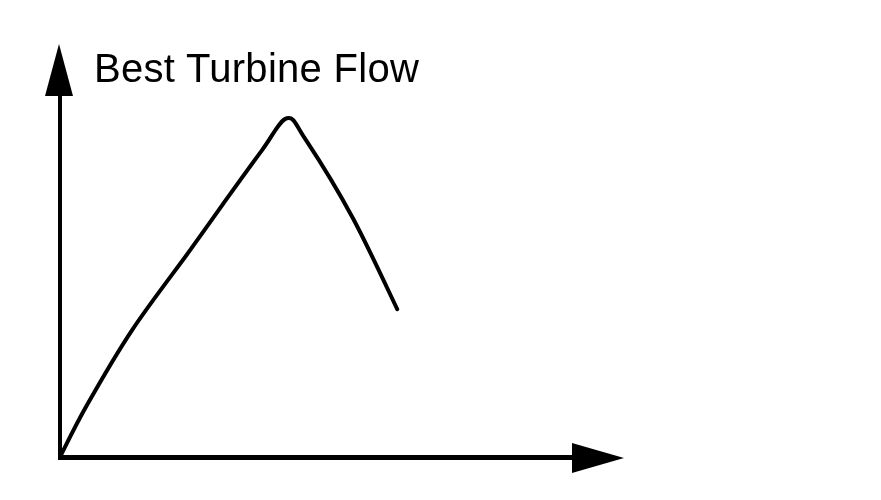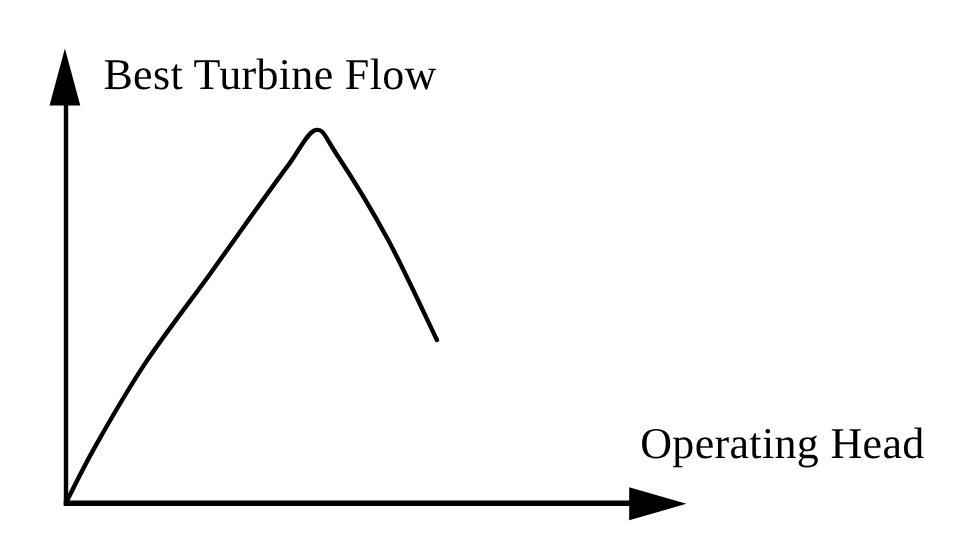--- a/index.html
+++ b/index.html
@@ -1,20 +1,20 @@
 <!DOCTYPE html>
 <html style="--ink: #000000; --bg: #ffffff;"><head>
 <meta charset="utf-8">
 <style>
   :root { --ink:#000000; --bg:#ffffff; }
   html,body { margin:0; padding:0; background:var(--bg); }
   .figure {
     position:relative; width:881px; height:500px;
     background:var(--bg); overflow:hidden;
-    font-family:Liberation Serif, serif; color:var(--ink);
+    font-family:Liberation Sans, sans-serif; color:var(--ink);
   }
   .plot-svg { position:absolute; left:0; top:0; }
   .axis  { stroke:var(--ink); }
   .axis-y { stroke-width:4; }
   .axis-x { stroke-width:5; }
   .arrowhead { fill:var(--ink); stroke:none; }
   .curve { fill:none; stroke:var(--ink); stroke-width:4;
            stroke-linecap:round; stroke-linejoin:round; }
   .axis-label {
     position:absolute; font-size:40px; line-height:1.1;
@@ -29,14 +29,13 @@
 <div class="figure">
   <svg class="plot-svg" width="881" height="500" viewBox="0 0 881 500" aria-hidden="true">
     <line class="axis axis-y" x1="60" y1="459.5" x2="60" y2="92"></line>
     <polygon class="arrowhead" points="59,44 45,96 73,96"></polygon>
     <line class="axis axis-x" x1="58" y1="457.5" x2="576" y2="457.5"></line>
     <polygon class="arrowhead" points="624,458 572,443 572,473"></polygon>
     <path class="curve" d="M 60.0 457.0 C 64.5 448.3, 75.0 426.2, 87.0 405.1 C 99.0 383.9, 114.9 355.9, 132.1 330.1 C 149.2 304.3, 174.9 271.3, 190.1 250.2 C 205.3 229.1, 211.3 220.3, 223.3 203.6 C 235.3 186.9, 251.5 164.3, 262.1 150.1 C 272.7 135.8, 279.6 120.0, 286.9 118.3 C 294.2 116.7, 295.1 123.6, 306.0 140.2 C 317.0 156.8, 337.6 189.9, 352.8 218.0 C 368.0 246.2, 389.8 293.9, 397.2 309.1" style="stroke: rgb(0, 0, 0);"></path>
   </svg>
 
   <div class="axis-label ylabel">Best Turbine Flow</div>
-  <div class="axis-label xlabel">Operating Head</div>
 </div>
 
 </body></html>

